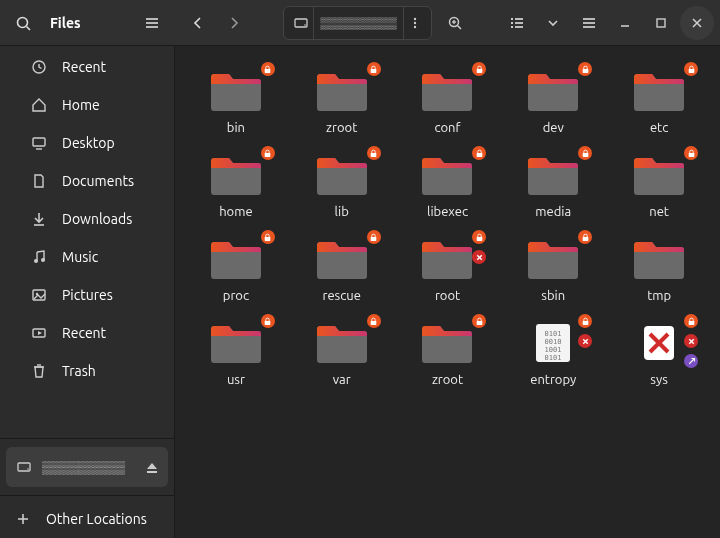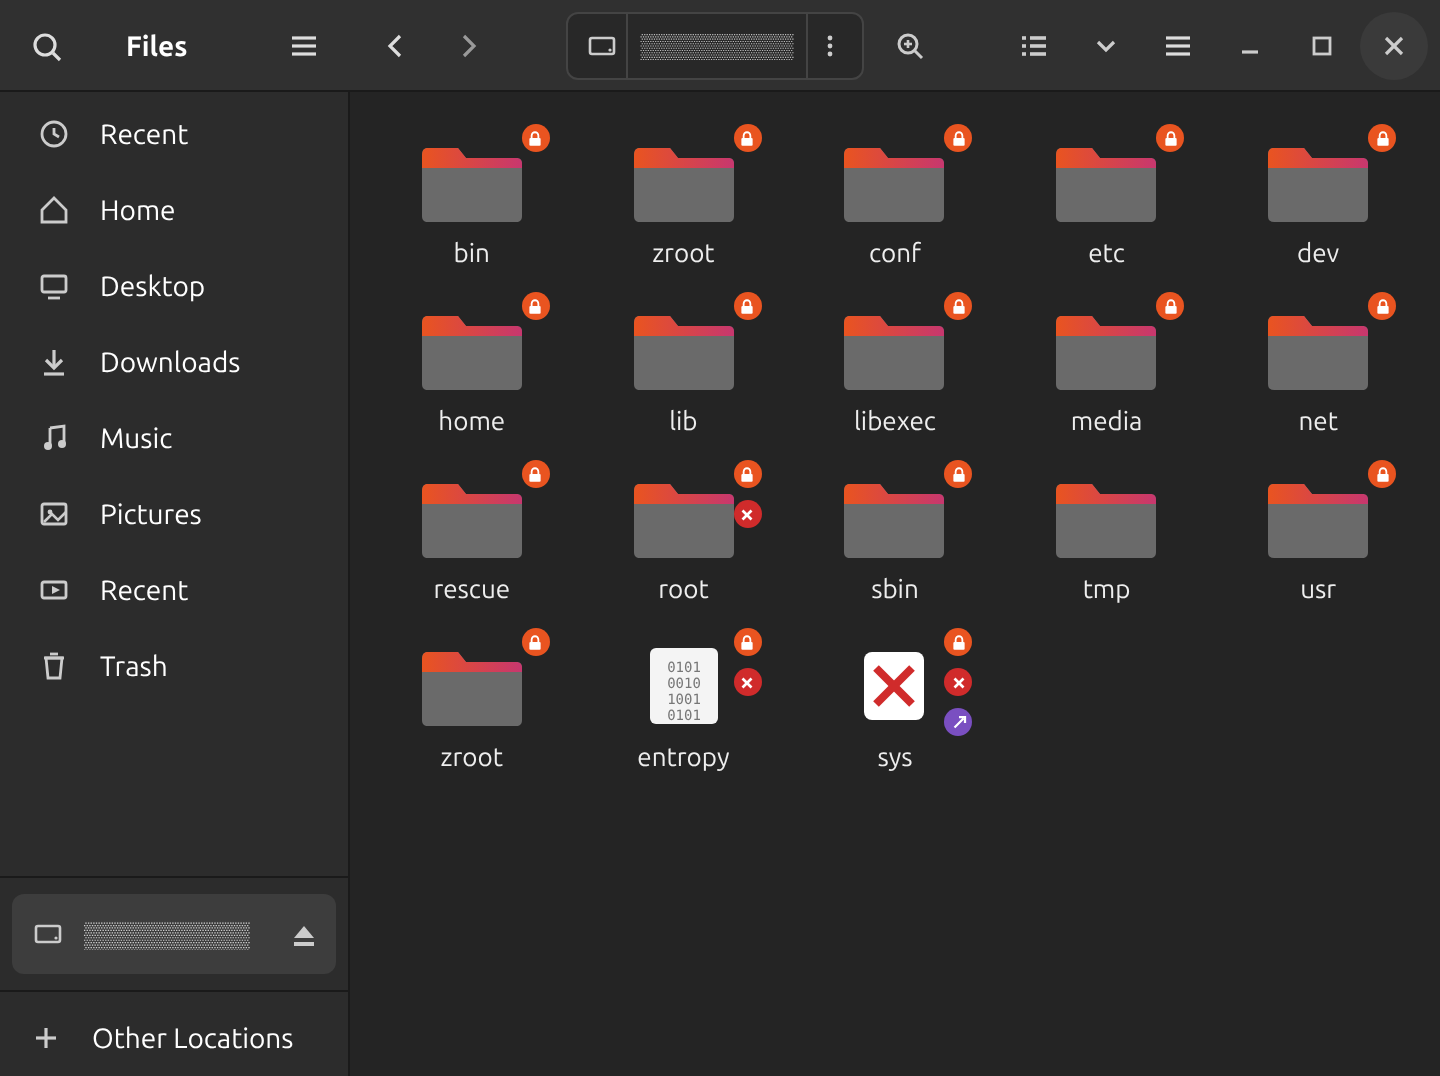--- a/index.html
+++ b/index.html
@@ -1,29 +1,29 @@
 <!DOCTYPE html>
 <html><head>
 <meta charset="utf-8">
 <style>
 * { margin: 0; padding: 0; box-sizing: border-box; }
 body { width: 720px; height: 538px; background: #242424; font-family: Ubuntu, "Segoe UI", sans-serif; color: #fff; overflow: hidden; display: flex; flex-direction: column; }
 .headerbar { height: 46px; display: flex; align-items: center; background: #303030; border-bottom: 1px solid #1a1a1a; }
-.hb-left { width: 175px; display: flex; align-items: center; padding: 0 6px; gap: 17px; }
+.hb-left { width: 175px; display: flex; align-items: center; padding: 0 6px; gap: 4px; }
 .hb-right { flex: 1; display: flex; align-items: center; padding: 0 6px; gap: 2px; }
 .icon-btn { width: 34px; height: 34px; border-radius: 6px; display: flex; align-items: center; justify-content: center; cursor: pointer; }
 .title { font-weight: 600; font-size: 14px; margin-left: 6px; flex: 1; }
 .pathbar { display: flex; align-items: center; background: #282828; border: 1px solid #444; border-radius: 6px; height: 34px; margin: 0 4px; flex: 1; max-width: 190px; padding: 0 4px; }
 .pathbar .hdd { width: 26px; display: flex; align-items: center; justify-content: center; border-right: 1px solid #444; height: 100%; }
 .pathbar .loc { flex: 1; font-size: 12px; color: #bbb; padding: 0 6px; white-space: nowrap; overflow: hidden; text-overflow: ellipsis; }
 .pathbar .menu { width: 24px; display: flex; align-items: center; justify-content: center; border-left: 1px solid #444; height: 100%; }
 .spacer { flex: 1; }
 .main { flex: 1; display: flex; overflow: hidden; }
 .sidebar { width: 175px; background: #2c2c2c; display: flex; flex-direction: column; border-right: 1px solid #1a1a1a; }
-.side-list { flex: 1; overflow-y: auto; padding: 2px 4px; }
+.side-list { flex: 1; overflow-y: auto; padding: 2px 16px; }
 .side-item { height: 38px; display: flex; align-items: center; padding: 0 14px; gap: 14px; font-size: 14px; cursor: pointer; }
 .side-icon { width: 18px; height: 18px; display: flex; align-items: center; justify-content: center; }
 .side-sep { height: 1px; background: #1a1a1a; margin: 4px 0; }
 .device-row { height: 40px; display: flex; align-items: center; padding: 0 10px; gap: 10px; background: #3d3d3d; border-radius: 6px; margin: 4px 6px; font-size: 13px; }
 .device-row .lbl { flex: 1; overflow: hidden; text-overflow: ellipsis; white-space: nowrap; color: #ccc; }
 .content { flex: 1; overflow: auto; padding: 14px 10px; background: #242424; }
 .grid { display: grid; grid-template-columns: repeat(5, 1fr); gap: 6px 4px; }
 .item { display: flex; flex-direction: column; align-items: center; padding: 4px; border-radius: 6px; cursor: pointer; position: relative; }
 .icon-slot { position: relative; width: 58px; height: 52px; display: flex; align-items: center; justify-content: center; }
 .label { font-size: 13px; margin-top: 4px; color: #eee; text-align: right; }
@@ -282,20 +282,28 @@
           <span class="side-icon">
             <svg width="16" height="16">
               <use href="#i-desktop"></use>
             </svg>
           </span>
           <span>Desktop</span>
         </div>
         <div class="side-item">
           <span class="side-icon">
             <svg width="16" height="16">
+              <use href="#i-document"></use>
+            </svg>
+          </span>
+          <span>Documents</span>
+        </div>
+        <div class="side-item">
+          <span class="side-icon">
+            <svg width="16" height="16">
               <use href="#i-download"></use>
             </svg>
           </span>
           <span>Downloads</span>
         </div>
         <div class="side-item">
           <span class="side-icon">
             <svg width="16" height="16">
               <use href="#i-music"></use>
             </svg>
@@ -396,46 +404,46 @@
           <div class="icon-slot">
             <svg width="58" height="52" viewBox="0 0 58 52">
               <use href="#i-folder"></use>
             </svg>
             <span class="badge lock-badge">
               <svg width="9" height="9" viewBox="0 0 16 16">
                 <use href="#i-lock"></use>
               </svg>
             </span>
           </div>
+          <div class="label">dev</div>
+        </div>
+        <div class="item">
+          <div class="icon-slot">
+            <svg width="58" height="52" viewBox="0 0 58 52">
+              <use href="#i-folder"></use>
+            </svg>
+            <span class="badge lock-badge">
+              <svg width="9" height="9" viewBox="0 0 16 16">
+                <use href="#i-lock"></use>
+              </svg>
+            </span>
+          </div>
           <div class="label">etc</div>
         </div>
         <div class="item">
           <div class="icon-slot">
             <svg width="58" height="52" viewBox="0 0 58 52">
               <use href="#i-folder"></use>
             </svg>
             <span class="badge lock-badge">
               <svg width="9" height="9" viewBox="0 0 16 16">
                 <use href="#i-lock"></use>
               </svg>
             </span>
           </div>
-          <div class="label">dev</div>
-        </div>
-        <div class="item">
-          <div class="icon-slot">
-            <svg width="58" height="52" viewBox="0 0 58 52">
-              <use href="#i-folder"></use>
-            </svg>
-            <span class="badge lock-badge">
-              <svg width="9" height="9" viewBox="0 0 16 16">
-                <use href="#i-lock"></use>
-              </svg>
-            </span>
-          </div>
           <div class="label">home</div>
         </div>
         <div class="item">
           <div class="icon-slot">
             <svg width="58" height="52" viewBox="0 0 58 52">
               <use href="#i-folder"></use>
             </svg>
             <span class="badge lock-badge">
               <svg width="9" height="9" viewBox="0 0 16 16">
                 <use href="#i-lock"></use>
@@ -475,20 +483,33 @@
             <svg width="58" height="52" viewBox="0 0 58 52">
               <use href="#i-folder"></use>
             </svg>
             <span class="badge lock-badge">
               <svg width="9" height="9" viewBox="0 0 16 16">
                 <use href="#i-lock"></use>
               </svg>
             </span>
           </div>
           <div class="label">net</div>
+        </div>
+        <div class="item">
+          <div class="icon-slot">
+            <svg width="58" height="52" viewBox="0 0 58 52">
+              <use href="#i-folder"></use>
+            </svg>
+            <span class="badge lock-badge">
+              <svg width="9" height="9" viewBox="0 0 16 16">
+                <use href="#i-lock"></use>
+              </svg>
+            </span>
+          </div>
+          <div class="label">proc</div>
         </div>
         <div class="item">
           <div class="icon-slot">
             <svg width="58" height="52" viewBox="0 0 58 52">
               <use href="#i-folder"></use>
             </svg>
             <span class="badge lock-badge">
               <svg width="9" height="9" viewBox="0 0 16 16">
                 <use href="#i-lock"></use>
               </svg>
@@ -540,20 +561,33 @@
             <svg width="58" height="52" viewBox="0 0 58 52">
               <use href="#i-folder"></use>
             </svg>
             <span class="badge lock-badge">
               <svg width="9" height="9" viewBox="0 0 16 16">
                 <use href="#i-lock"></use>
               </svg>
             </span>
           </div>
           <div class="label">usr</div>
+        </div>
+        <div class="item">
+          <div class="icon-slot">
+            <svg width="58" height="52" viewBox="0 0 58 52">
+              <use href="#i-folder"></use>
+            </svg>
+            <span class="badge lock-badge">
+              <svg width="9" height="9" viewBox="0 0 16 16">
+                <use href="#i-lock"></use>
+              </svg>
+            </span>
+          </div>
+          <div class="label">var</div>
         </div>
         <div class="item">
           <div class="icon-slot">
             <svg width="58" height="52" viewBox="0 0 58 52">
               <use href="#i-folder"></use>
             </svg>
             <span class="badge lock-badge">
               <svg width="9" height="9" viewBox="0 0 16 16">
                 <use href="#i-lock"></use>
               </svg>

